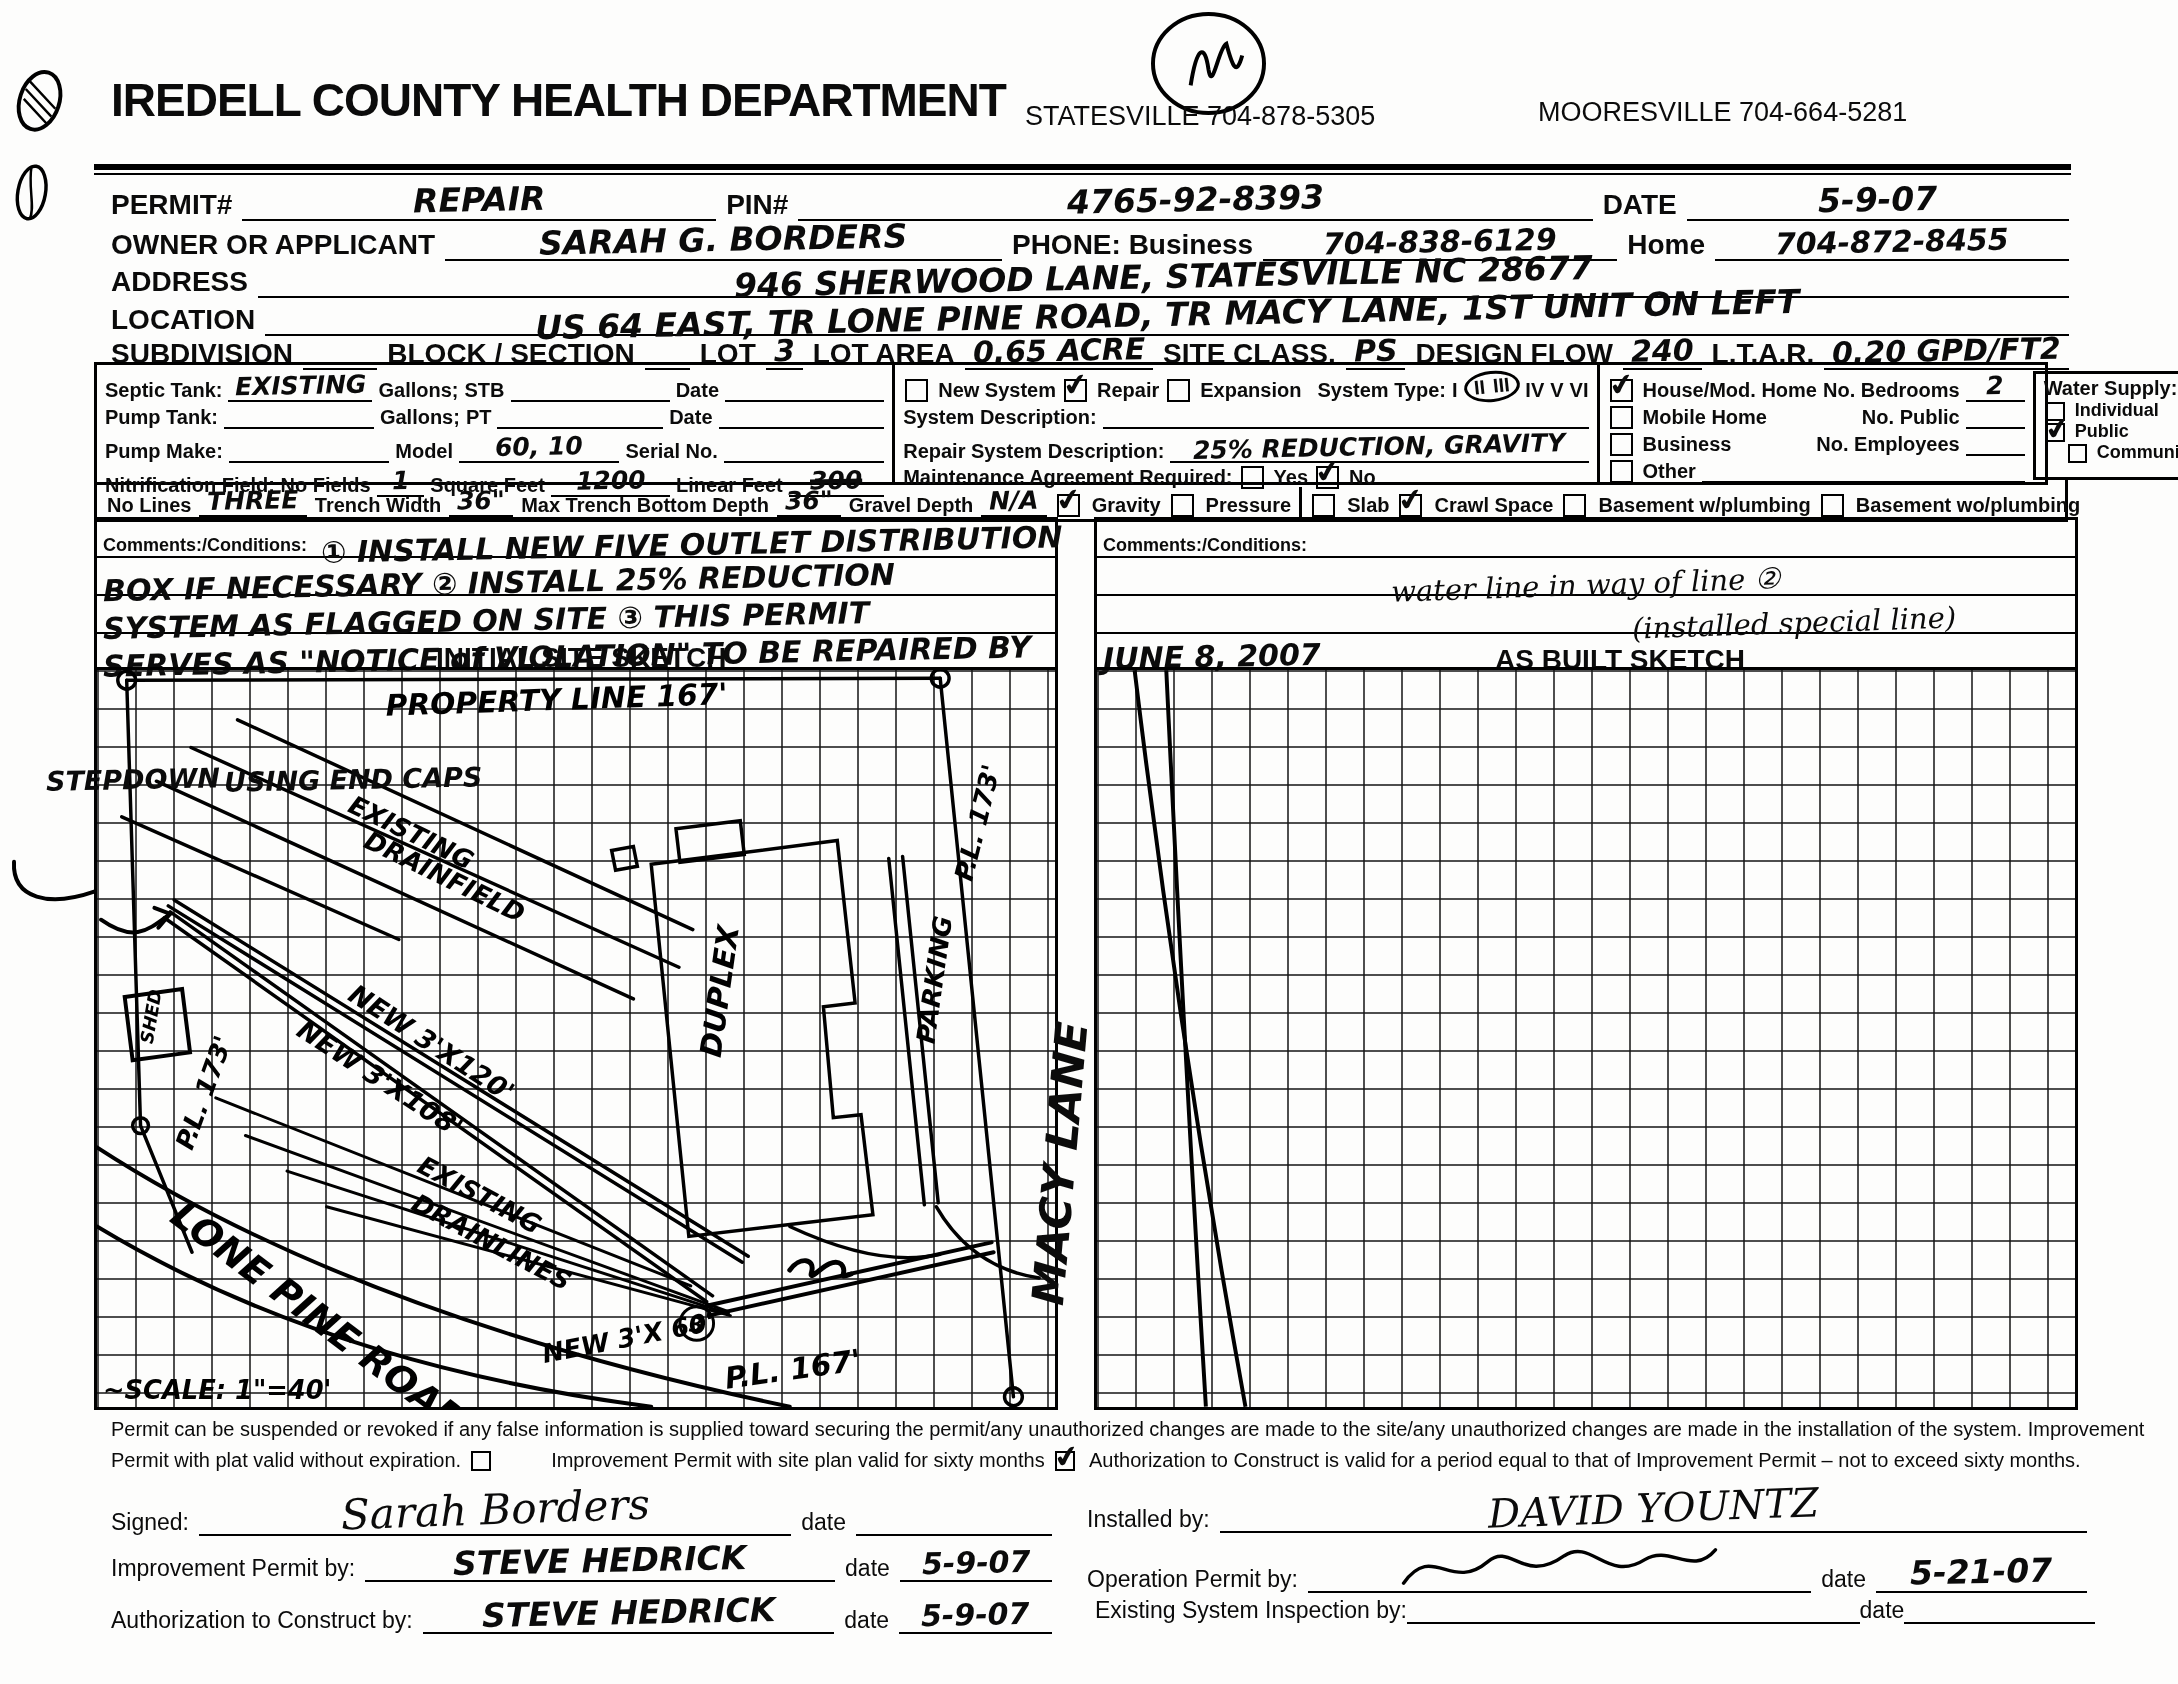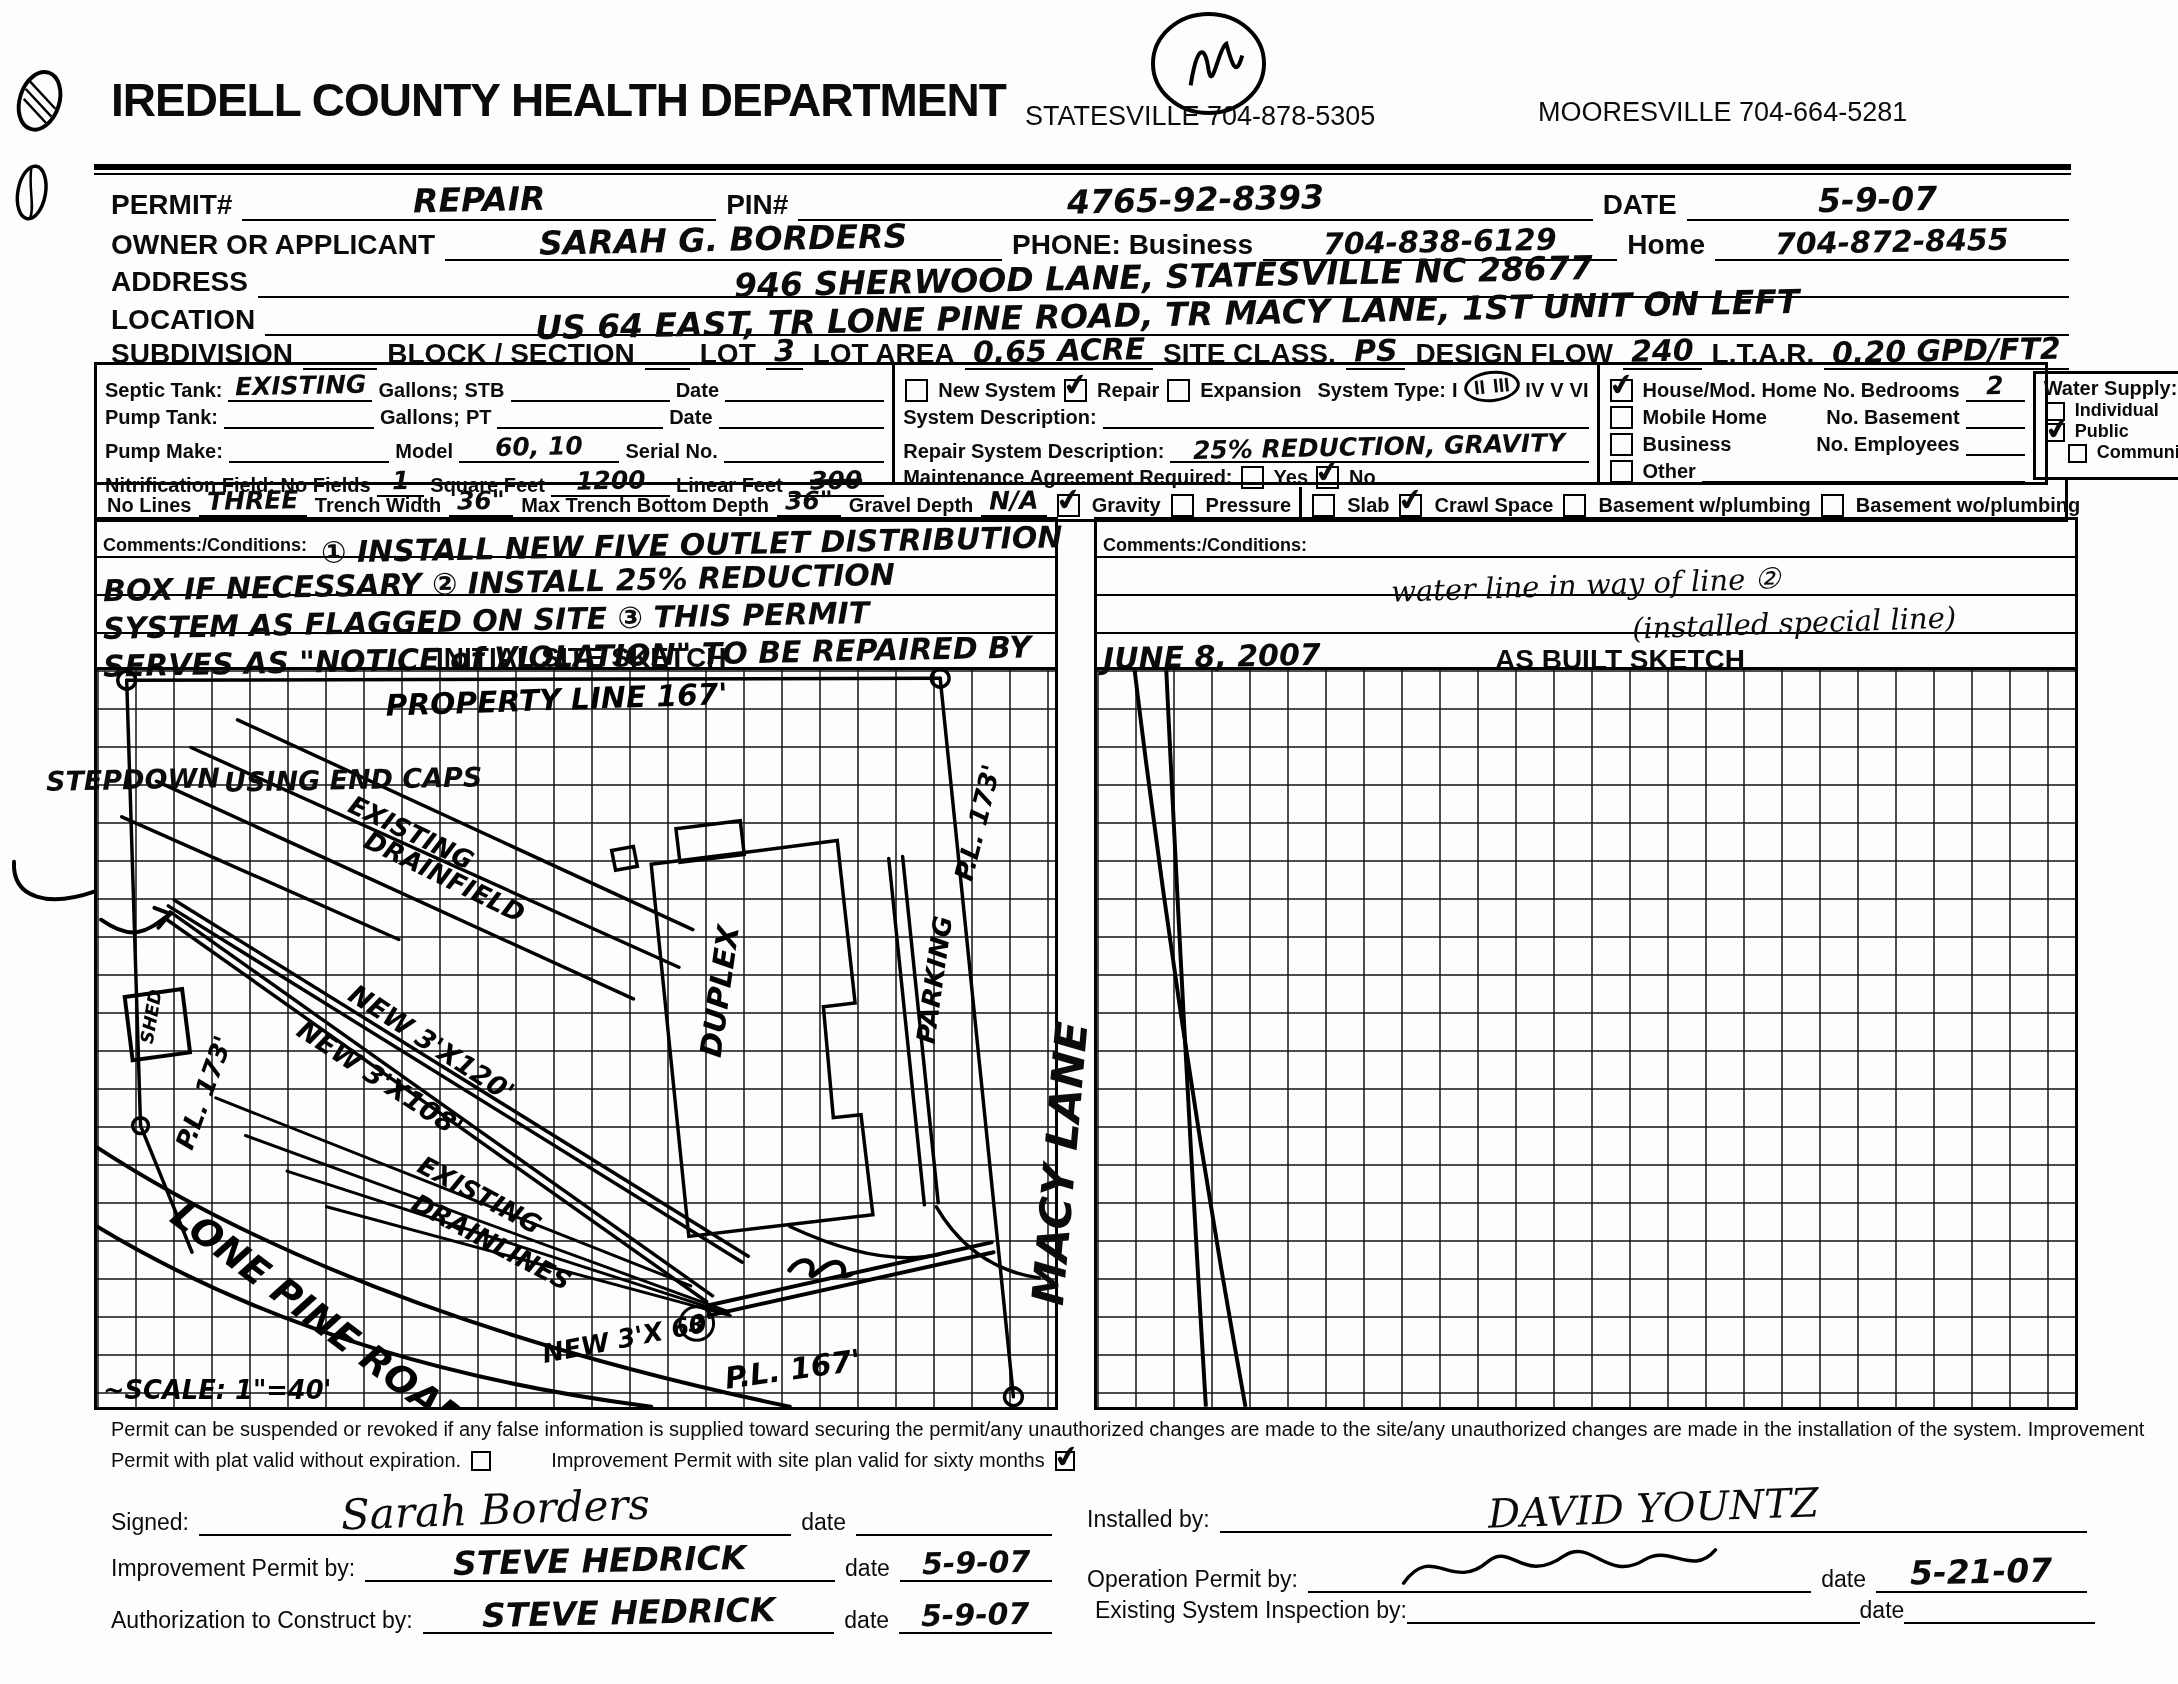--- a/index.html
+++ b/index.html
@@ -240,21 +240,21 @@
             </span>
           <span class="slbl" style="flex:1">House/Mod. Home</span>
           <span class="slbl">No. Bedrooms</span>
           <span class="u" style="width:51px">
               <span class="hw shw">2</span>
             </span>
         </div>
         <div class="brow">
           <span class="cb"></span>
           <span class="slbl" style="flex:1">Mobile Home</span>
-          <span class="slbl">No. Basement</span>
+          <span class="slbl">No. Public</span>
           <span class="u" style="width:51px"></span>
         </div>
         <div class="brow">
           <span class="cb"></span>
           <span class="slbl" style="flex:1">Business</span>
           <span class="slbl">No. Employees</span>
           <span class="u" style="width:51px"></span>
         </div>
         <div class="brow">
           <span class="cb"></span>
@@ -446,20 +446,21 @@
   <div class="legal" style="left:111px;top:1418px;">Permit can be suspended or revoked if any false information is supplied toward securing the permit/any unauthorized changes are made to the site/any unauthorized changes are made in the installation of the system. Improvement</div>
   <div class="legal" style="left:111px;top:1449px;display:flex;align-items:center;gap:8px;">
     <span>Permit with plat valid without expiration.</span>
     <span class="cb" style="width:16px;height:16px"></span>
     <span style="width:40px"></span>
     <span>Improvement Permit with site plan valid for sixty months</span>
     <span class="cb" style="width:16px;height:16px">
         <span class="cbm">✔</span>
       </span>
   </div>
+  <div class="legal" style="left:1089px;top:1449px;">Authorization to Construct is valid for a period equal to that of Improvement Permit – not to exceed sixty months.</div>
 
   <div style="position:absolute;left:111px;top:1485px;width:941px;display:flex;align-items:flex-end;gap:10px;">
     <span class="sig-lbl">Signed:</span>
     <span class="u" style="flex:1.6;min-height:44px">
         <span class="script">Sarah Borders</span>
       </span>
     <span class="sig-lbl">date</span>
     <span class="u" style="flex:0.5"></span>
   </div>
   <div style="position:absolute;left:111px;top:1540px;width:941px;display:flex;align-items:flex-end;gap:10px;">

